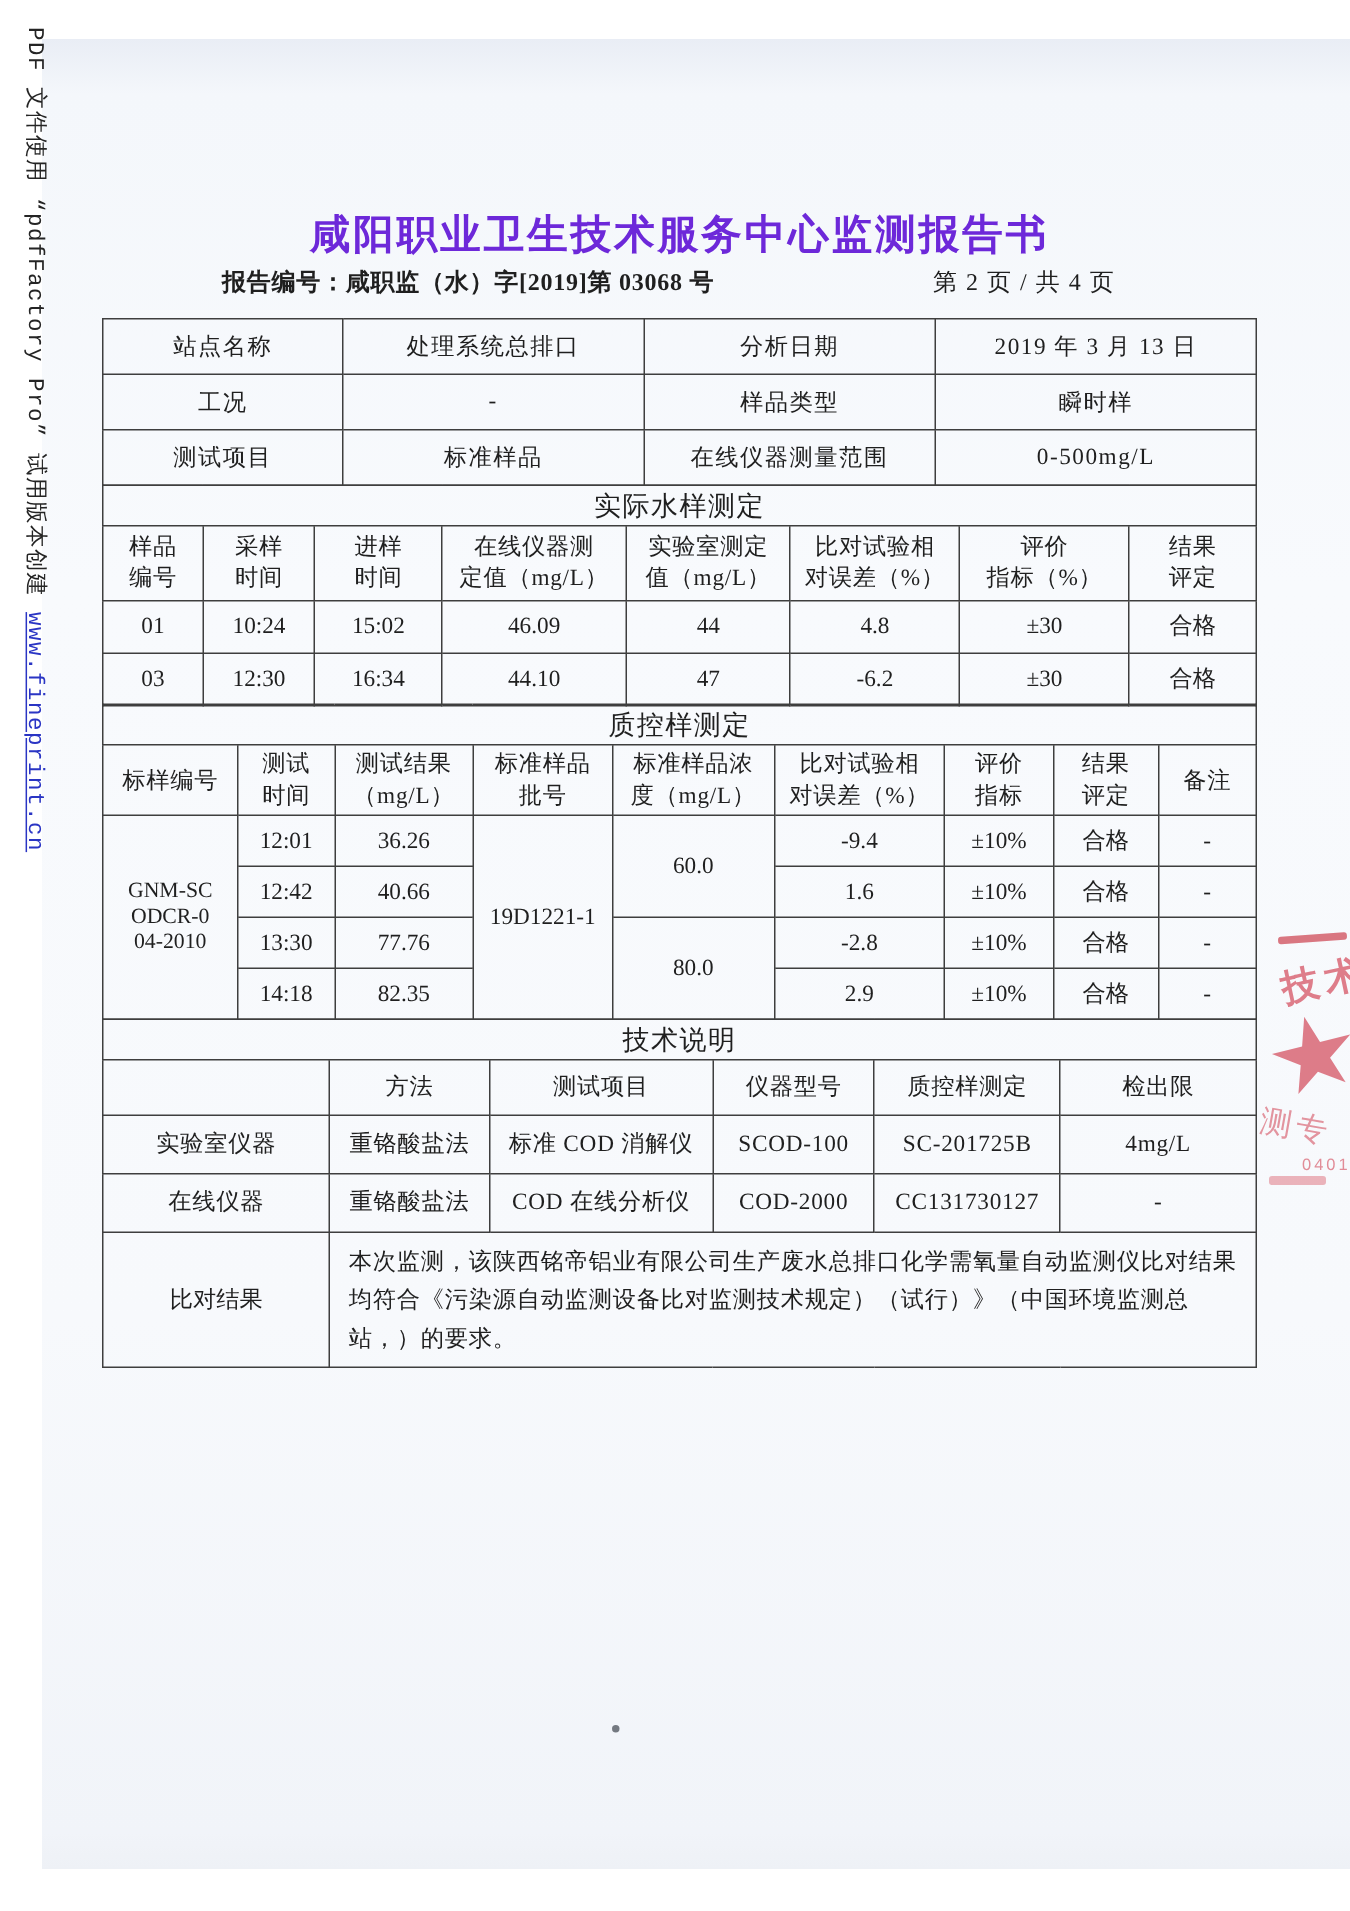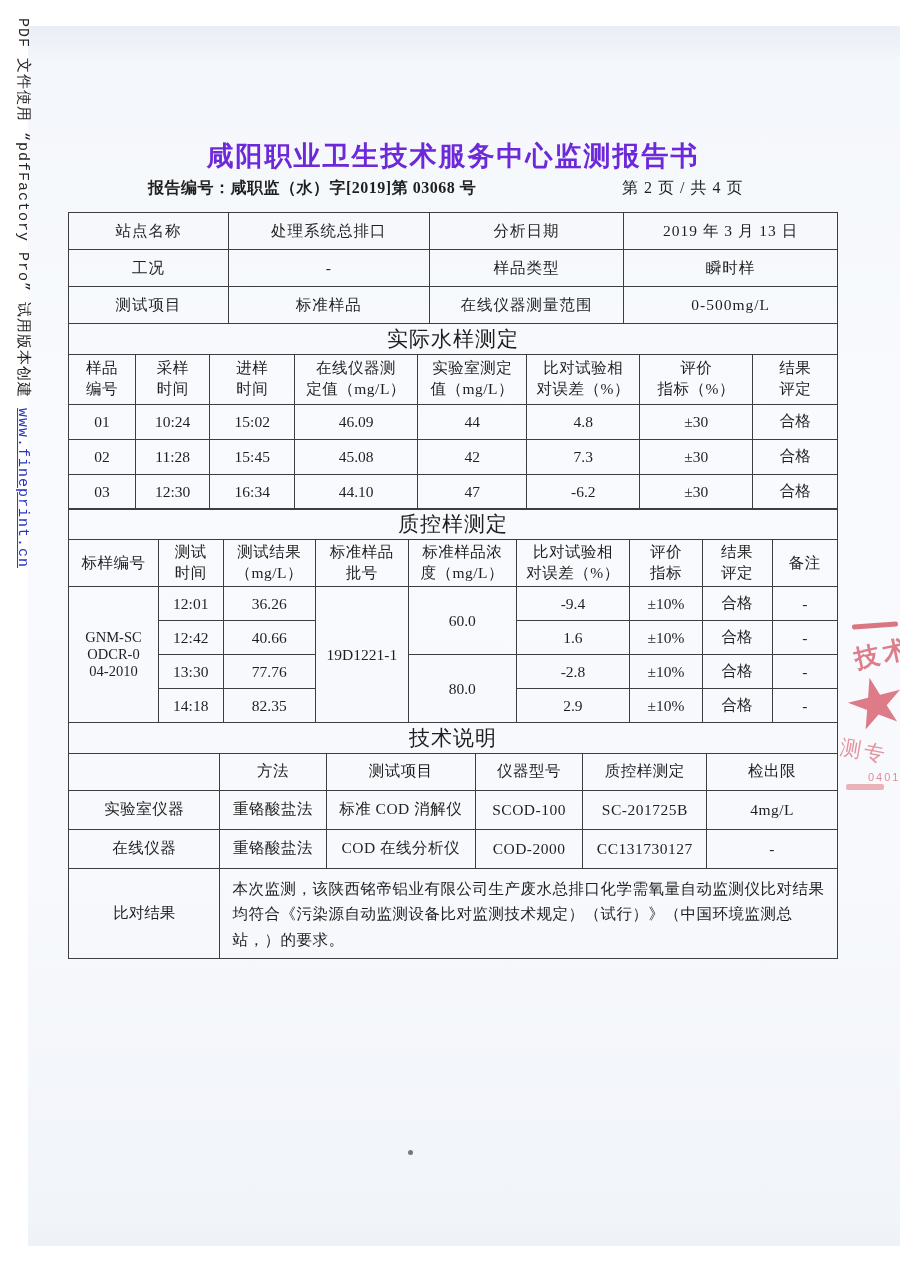--- a/index.html
+++ b/index.html
@@ -29,21 +29,21 @@
   .page-info { position:absolute; top:178px; left:622px; font-size:16px; letter-spacing:1px;text-align:center; }
 
   .table-wrap { position:absolute; left:68px; top:212px; width:770px; }
   table { border-collapse:collapse; width:100%; table-layout:fixed; }
   table + table { margin-top:-1.5px; }
   td {
     border:1.5px solid #3e3e3e; text-align:center; vertical-align:middle;
     font-size:15.5px; white-space:pre-line; padding:1px 2px; overflow:hidden;
   }
   .info-tbl td { height:37px; letter-spacing:1px; }
-  .section-row td { height:27px; font-size:21px; letter-spacing:1px; }
+  .section-row td { height:27px; font-size:18px; letter-spacing:1px; }
   .hdr td { letter-spacing:0.5px; }
   .water-tbl .hdr td { height:50px; }
   .water-tbl .data td { height:35px; }
   .qc-tbl .hdr td { height:47px; }
   .qc-tbl .data td { height:34px; }
   .qc-tbl .sample-id { font-size:14.5px; letter-spacing:0; }
   .tech-tbl .hdr td { height:37px; }
   .tech-tbl .data td { height:39px; letter-spacing:0.5px; }
   .tech-tbl .result-row td { height:90px; }
   .tech-tbl .result-text {
@@ -142,30 +142,20 @@
       <td>01</td>
       <td>10:24</td>
       <td>15:02</td>
       <td>46.09</td>
       <td>44</td>
       <td>4.8</td>
       <td>±30</td>
       <td>合格</td>
     </tr>
     <tr class="data">
-      <td>02</td>
-      <td>11:28</td>
-      <td>15:45</td>
-      <td>45.08</td>
-      <td>42</td>
-      <td>7.3</td>
-      <td>±30</td>
-      <td>合格</td>
-    </tr>
-    <tr class="data">
       <td>03</td>
       <td>12:30</td>
       <td>16:34</td>
       <td>44.10</td>
       <td>47</td>
       <td>-6.2</td>
       <td>±30</td>
       <td>合格</td>
     </tr>
   </tbody>

